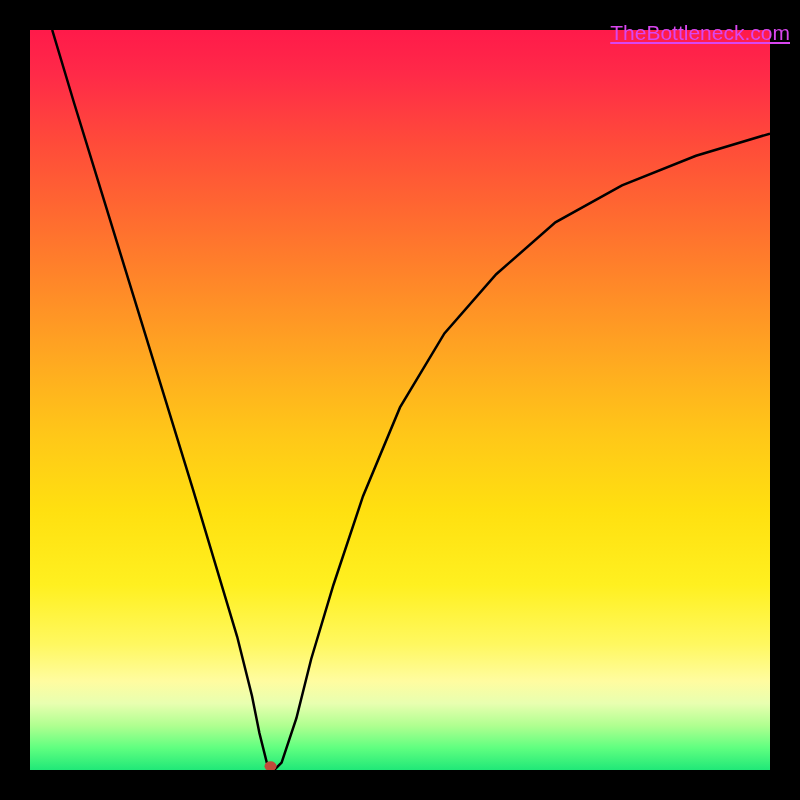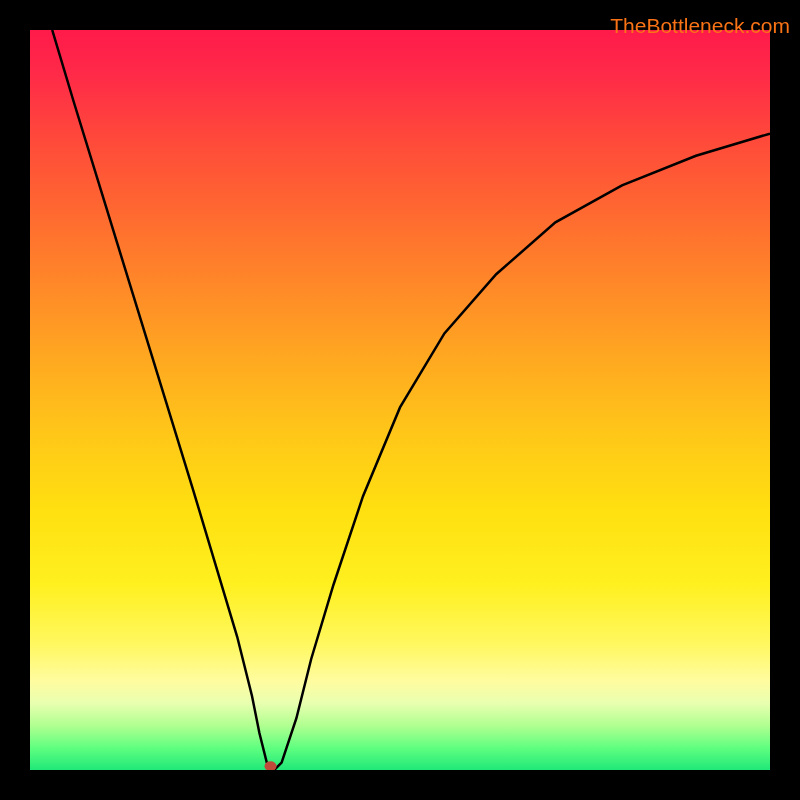--- a/index.html
+++ b/index.html
@@ -29,26 +29,27 @@
       #fff860 83%,
       #fffca0 88%,
       #e8ffb0 91%,
       #b0ff90 94%,
       #60ff80 97%,
       #20e878 100%
     );
   }
   .watermark {
     position: absolute;
-    top: 14px;
+    top: 21px;
     right: 10px;
-    color: #f97316;
+    color: #d946ef;
     font-size: 21px;
     font-weight: 500;
     z-index: 10;
+    text-decoration: underline;
   }
   .curve {
     position: absolute;
     left: 0;
     top: 0;
     width: 740px;
     height: 740px;
   }
 </style>
 </head>

